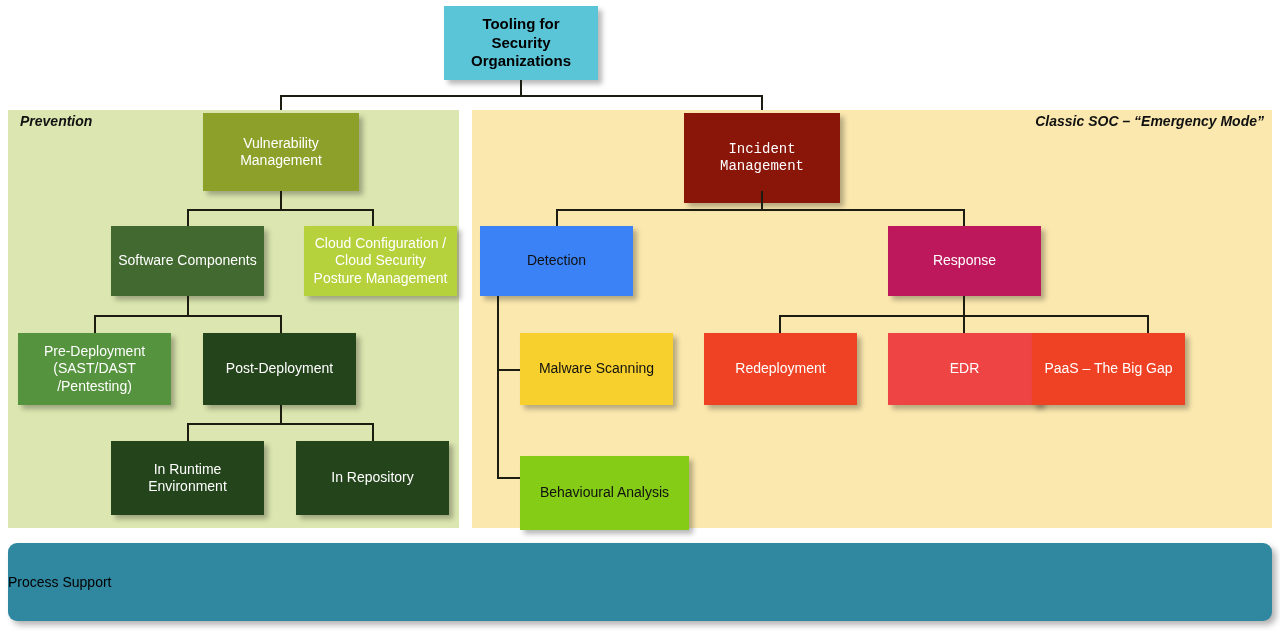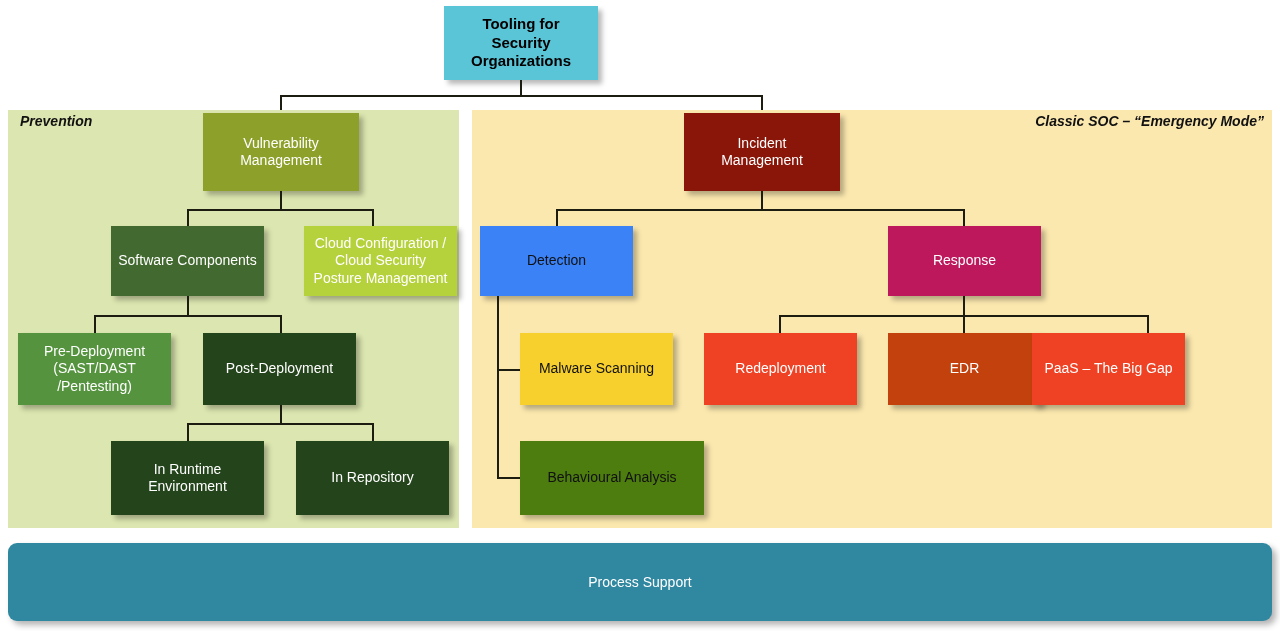--- a/index.html
+++ b/index.html
@@ -55,22 +55,21 @@
     position: absolute;
     background: #1c1c10;
   }
   .connector.h { height: 2px; }
   .connector.v { width: 2px; }
   .process-bar {
     position: absolute;
     box-sizing: border-box;
     display: flex;
     align-items: center;
-    justify-content: center;
-    color: #ffffff;
+    color: #000000;
     font-size: 14px;
     border-radius: 9px;
     box-shadow: 4px 4px 6px rgba(0,0,0,0.3);
   }
 </style>
 </head>
 <body>
 
 <div id="diagram">
 
@@ -145,21 +144,21 @@
   </div>
 
   <div class="node" style="left:296px; top:441px; width:153px; height:74px; background:#24441B;">
     <span>In Repository</span>
   </div>
 
   <div class="panel" style="left:472px; top:110px; width:800px; height:418px; background:#FBE8AF;">
   </div>
   <div class="panel-label" style="right:16px; top:113px;">Classic SOC – “Emergency Mode”</div>
 
-  <div class="node" style="left:684px; top:113px; width:156px; height:78px; background:#8A1509;">
+  <div class="node" style="left:684px; top:113px; width:156px; height:90px; background:#8A1509;font-family:Liberation Mono, monospace;">
     <span>
       <span>Incident</span>
       <span>Management</span>
     </span>
   </div>
 
   <div class="connector v" style="left:761px; top:191px; height:19px;"></div>
   <div class="connector h" style="left:556px; top:209px; width:409px;"></div>
   <div class="connector v" style="left:556px; top:209px; height:18px;"></div>
   <div class="connector v" style="left:963px; top:209px; height:18px;"></div>
@@ -169,39 +168,39 @@
   </div>
 
   <div class="connector v" style="left:497px; top:296px; height:182px;"></div>
   <div class="connector h" style="left:497px; top:369px; width:23px;"></div>
   <div class="connector h" style="left:497px; top:477px; width:23px;"></div>
 
   <div class="node" style="left:520px; top:333px; width:153px; height:72px; background:#F7D02E; color:#111111;">
     <span>Malware Scanning</span>
   </div>
 
-  <div class="node" style="left:520px; top:441px; width:184px; height:74px; background:#4d7c0f; color:#111111;">
+  <div class="node" style="left:520px; top:456px; width:169px; height:74px; background:#84cc16; color:#111111;">
     <span>Behavioural Analysis</span>
   </div>
 
   <div class="node" style="left:888px; top:226px; width:153px; height:70px; background:#be185d;">
     <span>Response</span>
   </div>
 
   <div class="connector v" style="left:963px; top:296px; height:20px;"></div>
   <div class="connector h" style="left:779px; top:315px; width:370px;"></div>
   <div class="connector v" style="left:779px; top:315px; height:19px;"></div>
   <div class="connector v" style="left:963px; top:315px; height:19px;"></div>
   <div class="connector v" style="left:1147px; top:315px; height:19px;"></div>
 
   <div class="node" style="left:704px; top:333px; width:153px; height:72px; background:#EF4123;">
     <span>Redeployment</span>
   </div>
 
-  <div class="node" style="left:888px; top:333px; width:153px; height:72px; background:#c2410c;">
+  <div class="node" style="left:888px; top:333px; width:153px; height:72px; background:#ef4444;">
     <span>EDR</span>
   </div>
 
   <div class="node" style="left:1032px; top:333px; width:153px; height:72px; background:#EF4123;">
     <span>PaaS – The Big Gap</span>
   </div>
 
   <div class="process-bar" style="left:8px; top:543px; width:1264px; height:78px; background:#2F87A0;">
     <span>Process Support</span>
   </div>

